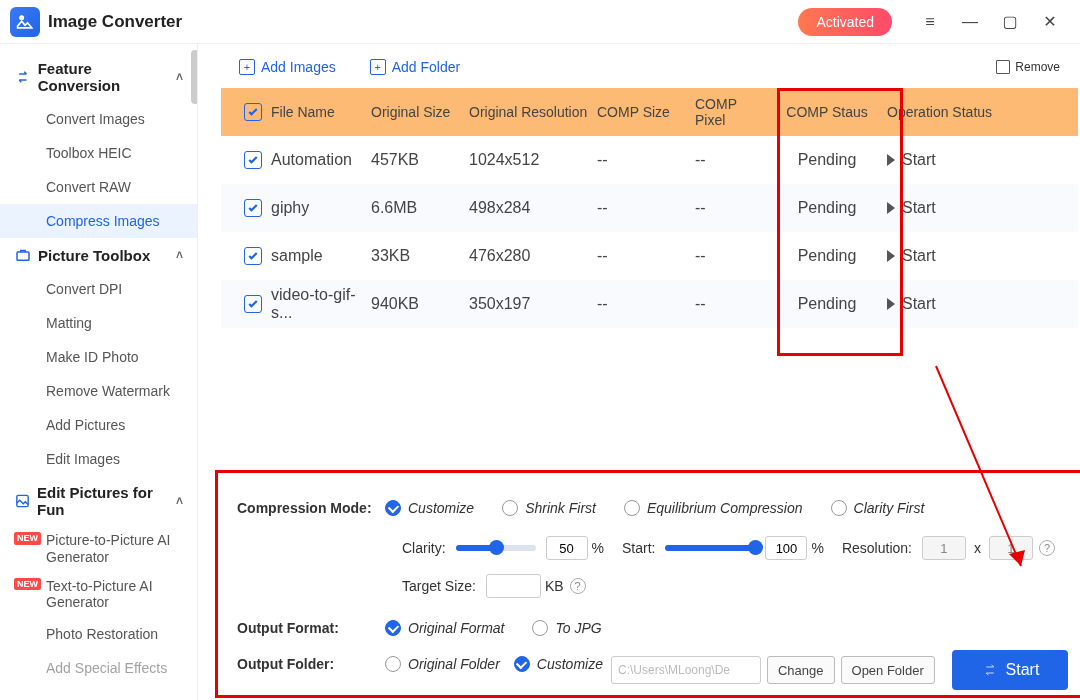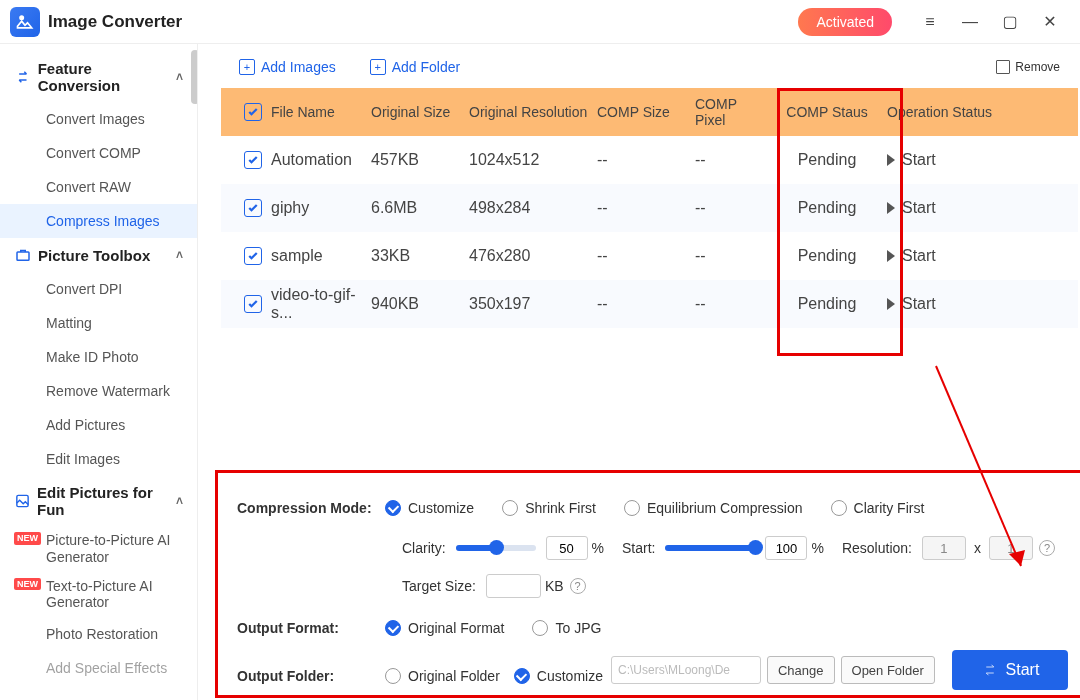--- a/index.html
+++ b/index.html
@@ -40,26 +40,26 @@
 .col-cstat { width: 120px; text-align: center;}
 .col-op { flex: 1;}
 .row { height: 48px; display: flex; align-items: center; padding: 0 14px; font-size: 16px; color: #444;}
 .row.odd { background: #fff;}
 .row.even { background: #f8fafe;}
 .start-link { display: flex; align-items: center; cursor: pointer; color: #444;}
 .start-link .play { width: 0; height: 0; border-left: 8px solid #555; border-top: 6px solid transparent; border-bottom: 6px solid transparent; margin-right: 7px;}
 .highlight-box { position: absolute; border: 3px solid #e60000; pointer-events: none;}
 .red-arrow { position: absolute; pointer-events: none;}
 .settings-panel { position: absolute; left: 6px; right: 2px; bottom: 2px; padding: 20px 10px 12px 10px;}
-.srow { display: flex; align-items: flex-end; font-size: 14px; color: #333; margin-bottom: 20px;}
+.srow { display: flex; align-items: flex-start; font-size: 14px; color: #333; margin-bottom: 20px;}
 .srow .label { width: 148px; font-weight: 600;}
 .radio { width: 16px; height: 16px; border: 1.6px solid #999; border-radius: 50%; margin-right: 7px; cursor: pointer; display: flex; align-items: center; justify-content: center; flex: 0 0 16px;}
 .radio.chk-on { border-color: #2064e8; background: #2064e8;}
 .radio.chk-on::after { content: ""; width: 7px; height: 5px; border-left: 2px solid #fff; border-bottom: 2px solid #fff; transform: rotate(-45deg); margin-top: -2px;}
-.radio-label { margin-right: 28px;}
+.radio-label { margin-right: 28px; font-style: italic;}
 .subrow { display: flex; align-items: center; font-size: 14px; color: #333; padding-left: 165px; margin-bottom: 14px;}
 .subrow .sublabel { margin-right: 10px;}
 .slider { position: relative; width: 80px; height: 6px; background: #dbe3f0; border-radius: 3px; margin-right: 10px;}
 .slider .track { position: absolute; left: 0; top: 0; height: 100%; background: #2064e8; border-radius: 3px;}
 .slider .thumb { position: absolute; top: -5px; width: 15px; height: 15px; background: #2064e8; border-radius: 50%; margin-left: -7px; cursor: pointer;}
 .numbox { width: 42px; height: 24px; border: 1px solid #ccc; border-radius: 3px; text-align: center; font-size: 13px; margin-right: 4px;}
 .unit { margin-right: 18px;}
 .resbox { width: 44px; height: 24px; border: 1px solid #ccc; border-radius: 3px; text-align: center; font-size: 13px; background: #f5f5f5; color: #888;}
 .qmark { width: 16px; height: 16px; border: 1px solid #aaa; border-radius: 50%; display: inline-flex; align-items: center; justify-content: center; font-size: 11px; color: #888; margin-left: 6px;}
 .pathbox { width: 150px; height: 28px; border: 1px solid #ccc; border-radius: 3px; padding: 0 6px; font-size: 12px; color: #bbb; overflow: hidden; white-space: nowrap;}
@@ -93,21 +93,21 @@
     <div class="scroll-thumb"></div>
 
     <div class="section-header">
       <svg class="hicon" viewBox="0 0 24 24" fill="none" stroke="currentColor" stroke-width="2">
           <path d="M7 8h10M17 8l-3-3M17 16H7M7 16l3 3"></path>
         </svg>
       <span>Feature Conversion</span>
       <span class="caret">˄</span>
     </div>
     <div class="nav-item"><span>Convert Images</span></div>
-    <div class="nav-item"><span>Convert COMP</span></div>
+    <div class="nav-item"><span>Toolbox HEIC</span></div>
     <div class="nav-item"><span>Convert RAW</span></div>
     <div class="nav-item active"><span>Compress Images</span></div>
 
     <div class="section-header">
       <svg class="hicon" viewBox="0 0 24 24" fill="none" stroke="currentColor" stroke-width="2">
           <rect x="4" y="8" width="16" height="11" rx="1"></rect>
           <path d="M9 8V6h6v2"></path>
         </svg>
       <span>Picture Toolbox</span>
       <span class="caret">˄</span>

